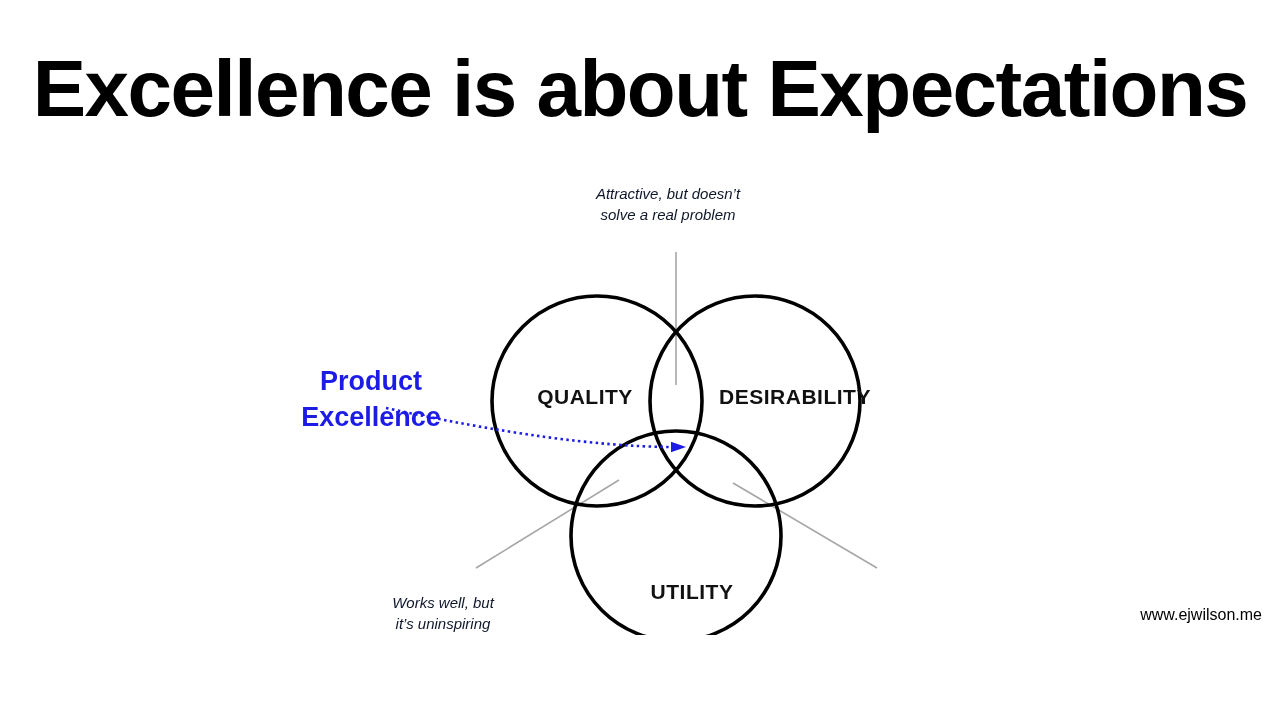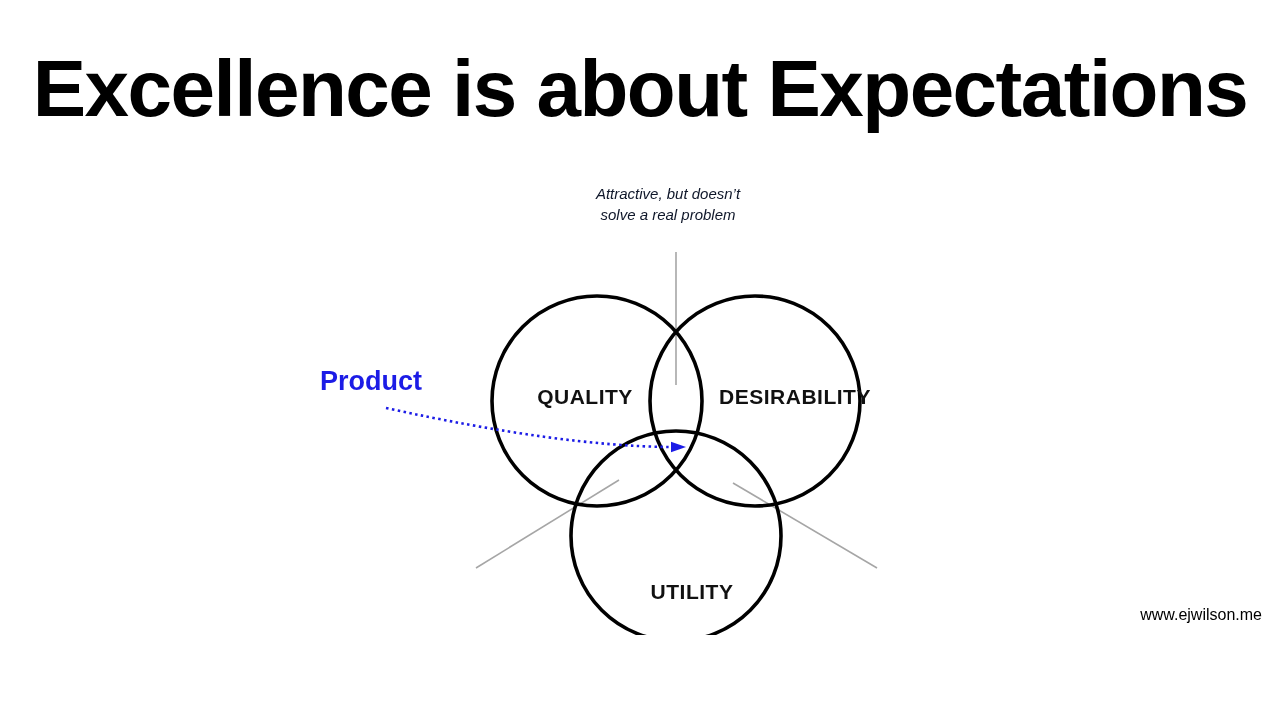--- a/index.html
+++ b/index.html
@@ -100,22 +100,27 @@
     <path d="M 386 408 Q 560 446 670 447" fill="none" stroke-width="2.6" stroke-dasharray="2.5 3.4" stroke="#1c1ce6"></path>
     <polygon points="686,447 671,441.8 671,452.2" fill="#1c1ce6"></polygon>
   </svg>
 
   <div class="circle-label label-quality">QUALITY</div>
   <div class="circle-label label-desirability">DESIRABILITY</div>
   <div class="circle-label label-utility">UTILITY</div>
 
   <div class="product-excellence">
     <div>Product</div>
+    <div>Excellence</div>
   </div>
 
   <div class="annotation annotation-top">
     <div>Attractive, but doesn’t</div>
     <div>solve a real problem</div>
+  </div>
+  <div class="annotation annotation-bottom-left">
+    <div>Works well, but</div>
+    <div>it’s uninspiring</div>
   </div>
 
   <div class="footer-url">www.ejwilson.me</div>
 
 </div>
 
 </body></html>

